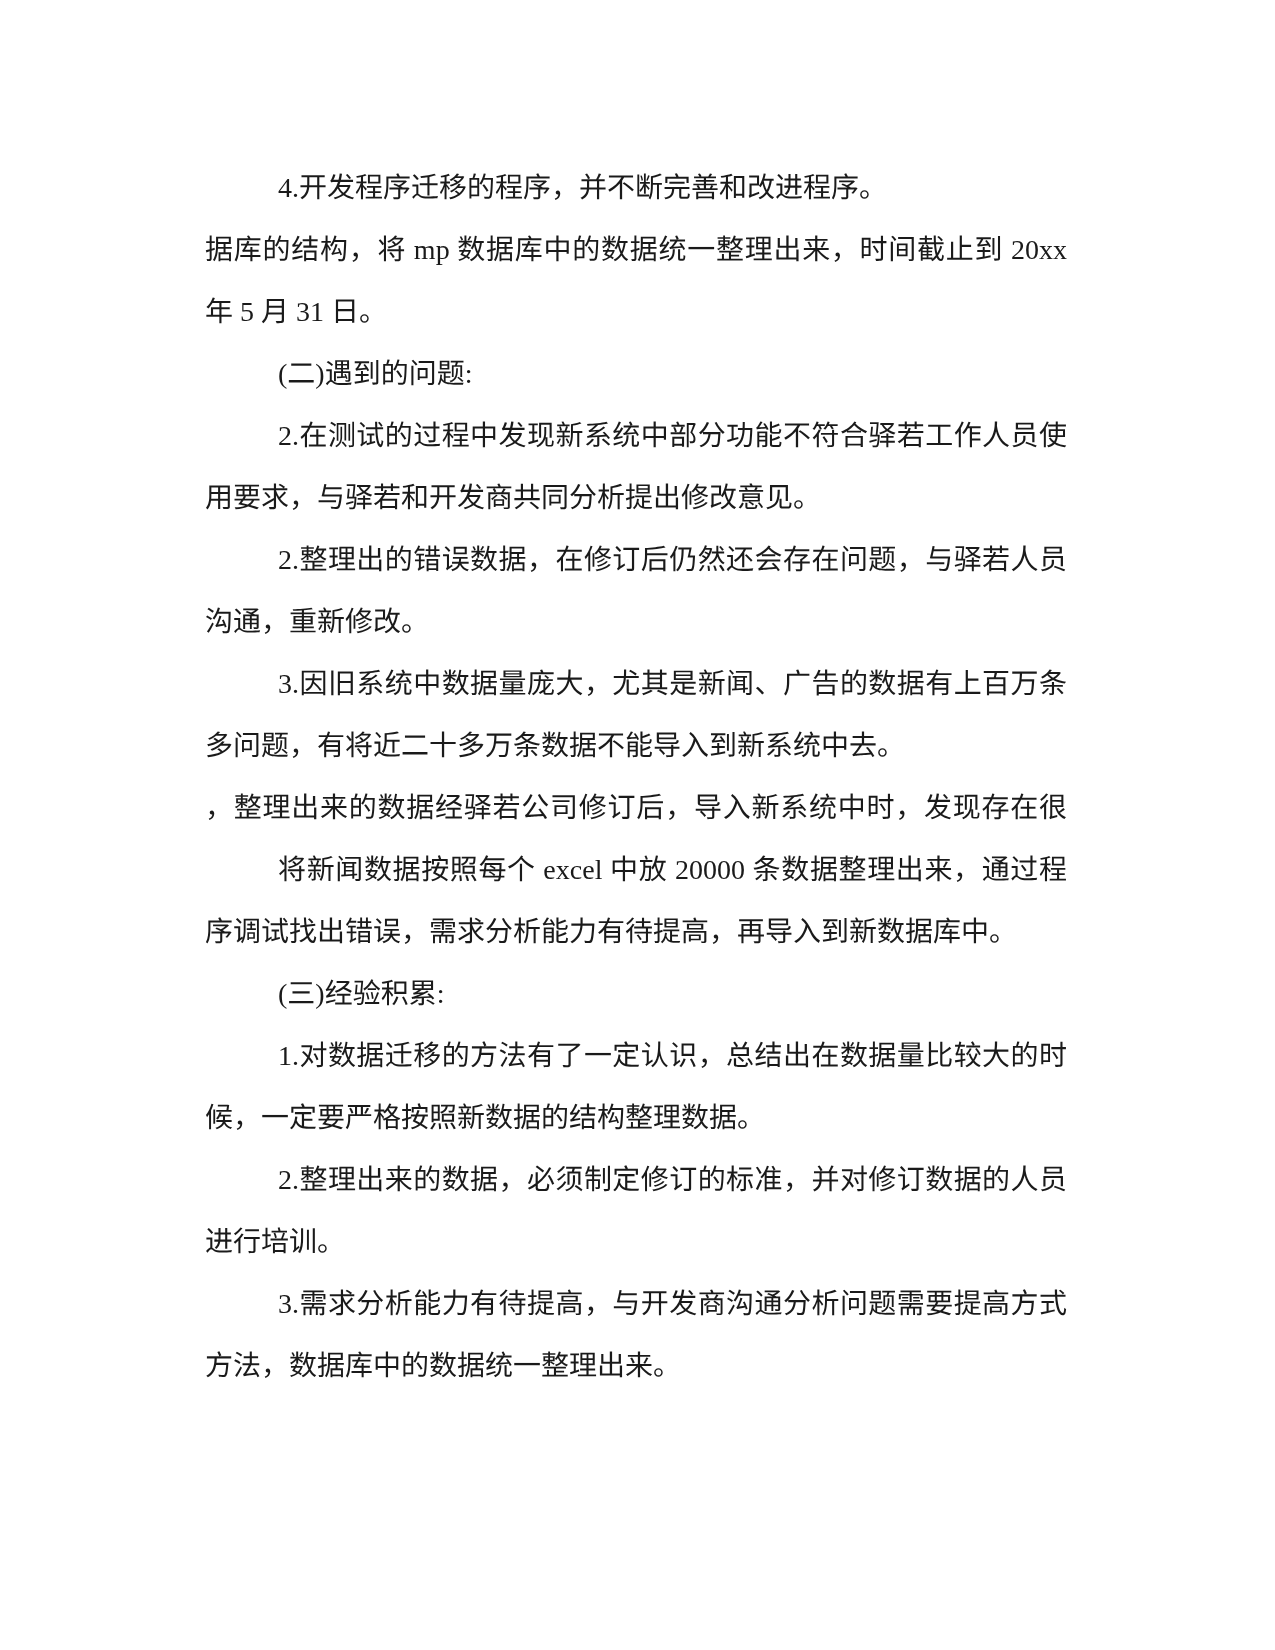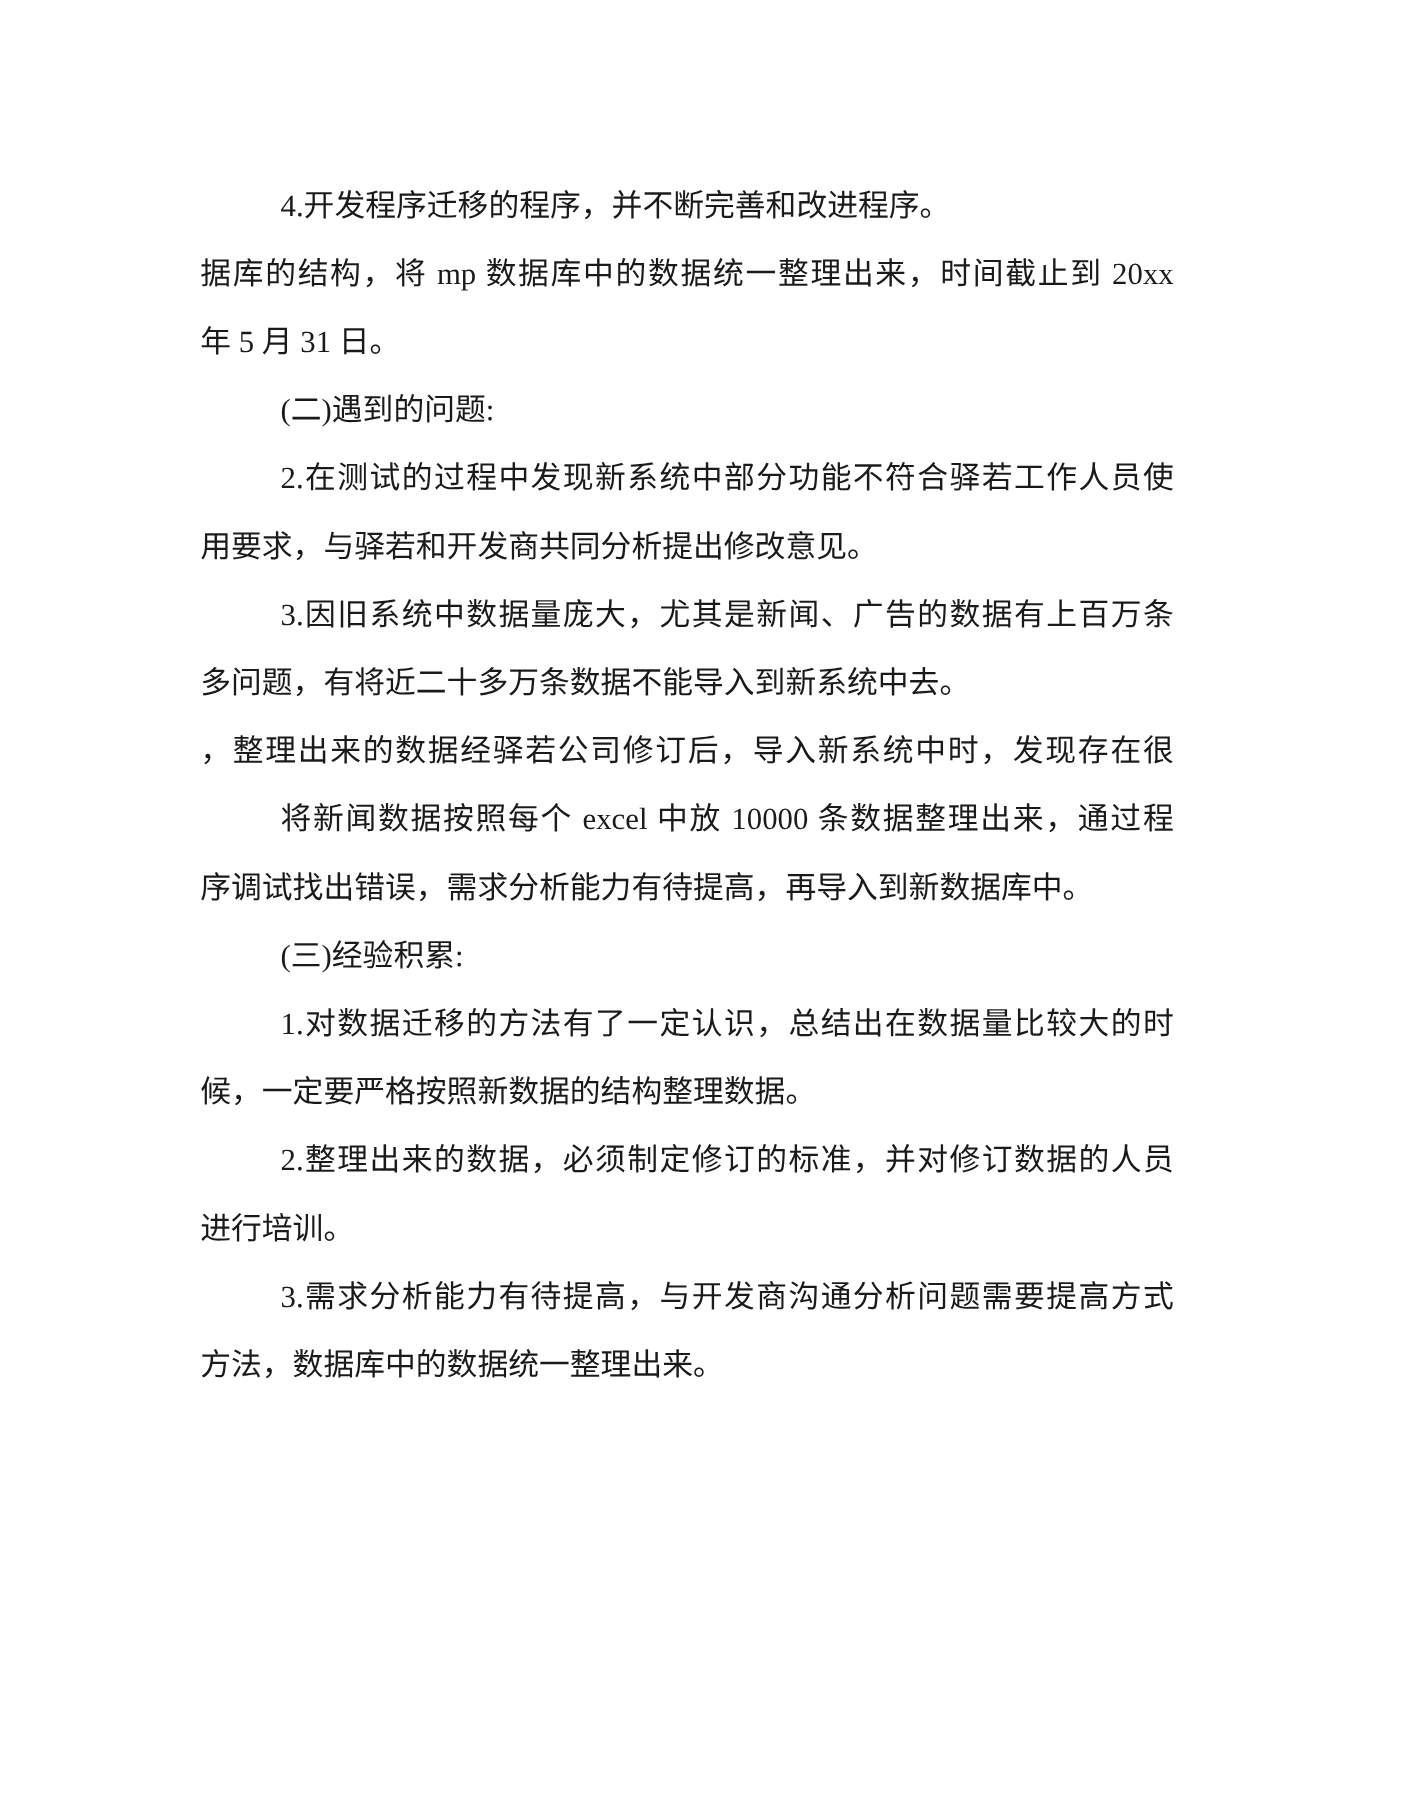--- a/index.html
+++ b/index.html
@@ -25,20 +25,21 @@
   }
   .para {
     margin: 0;
     padding: 0;
   }
   .line {
     white-space: nowrap;
     text-align: justify;
     text-align-last: left;
     height: 62px;
+    margin-left: 23px;
   }
   
   .line.fill {
     text-align-last: justify;
   }
   
   .line.first {
     text-indent: 73px;
   }
 </style>
@@ -58,29 +59,33 @@
 
   <div class="para">
     <div class="line first">(二)遇到的问题:</div>
   </div>
 
   <div class="para">
     <div class="line first fill">2.在测试的过程中发现新系统中部分功能不符合驿若工作人员使</div>
     <div class="line">用要求，与驿若和开发商共同分析提出修改意见。</div>
   </div>
 
+  <div class="para">
+    <div class="line first fill">2.整理出的错误数据，在修订后仍然还会存在问题，与驿若人员</div>
+    <div class="line">沟通，重新修改。</div>
+  </div>
 
   <div class="para">
     <div class="line first fill">3.因旧系统中数据量庞大，尤其是新闻、广告的数据有上百万条</div>
     <div class="line">多问题，有将近二十多万条数据不能导入到新系统中去。</div>
     <div class="line fill">，整理出来的数据经驿若公司修订后，导入新系统中时，发现存在很</div>
   </div>
 
   <div class="para">
-    <div class="line first fill">将新闻数据按照每个 excel 中放 10000 条数据整理出来，通过程</div>
+    <div class="line first fill">将新闻数据按照每个 excel 中放 20000 条数据整理出来，通过程</div>
     <div class="line">序调试找出错误，需求分析能力有待提高，再导入到新数据库中。</div>
   </div>
 
   <div class="para">
     <div class="line first">(三)经验积累:</div>
   </div>
 
   <div class="para">
     <div class="line first fill">1.对数据迁移的方法有了一定认识，总结出在数据量比较大的时</div>
     <div class="line">候，一定要严格按照新数据的结构整理数据。</div>

